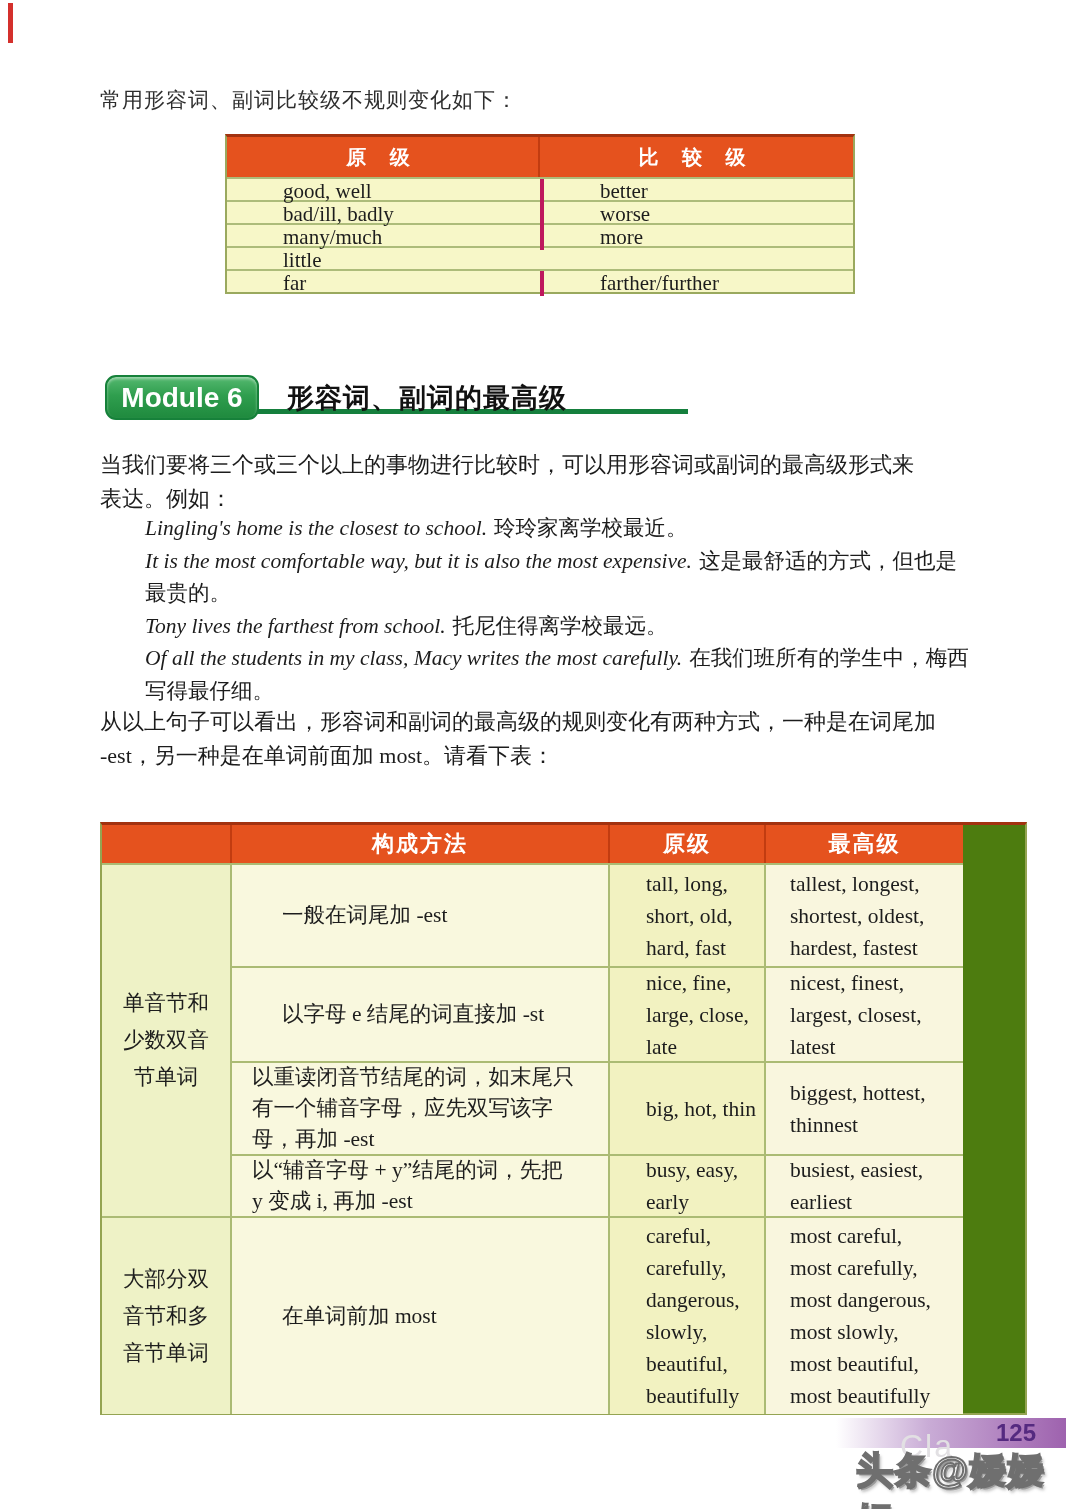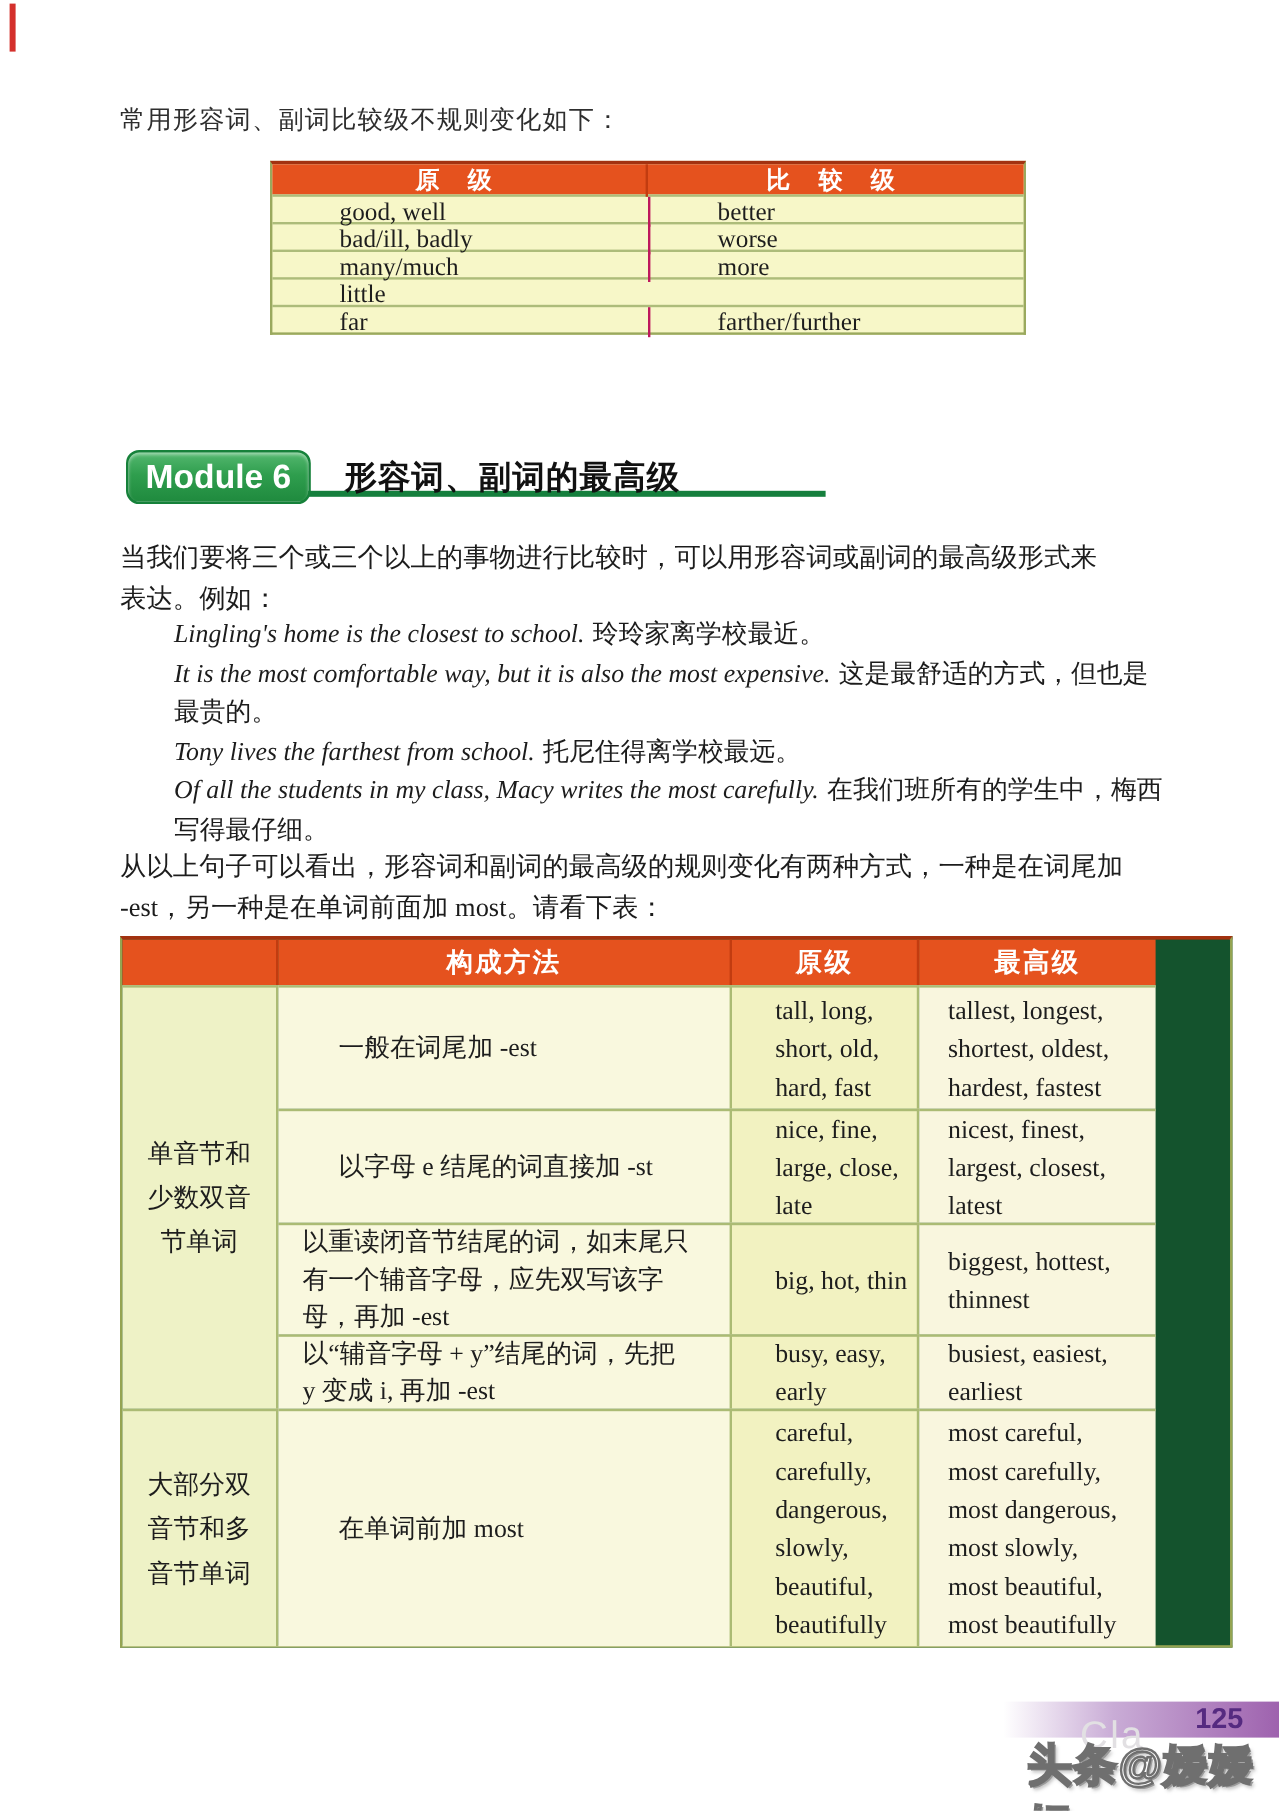--- a/index.html
+++ b/index.html
@@ -7,27 +7,27 @@
   .page { position:relative; width:1066px; height:1509px; background:#ffffff; overflow:hidden;
           font-family:"Liberation Serif","DejaVu Serif",serif; color:#222; }
 
   .red-tick { position:absolute; left:8px; top:3px; width:5px; height:40px; background:#d4302c; }
 
   .intro { position:absolute; left:100px; top:86px; font-size:21px; letter-spacing:1px; color:#2e2e2e; }
 
   
   .t1 { position:absolute; left:225px; top:134px; width:630px;
         border:2px solid #9aa95e; border-top:3px solid #a23210; background:#f7f7c8; }
-  .t1-head { display:grid; grid-template-columns:1fr 1fr; height:25px; background:#e5521e; }
+  .t1-head { display:grid; grid-template-columns:1fr 1fr; height:40px; background:#e5521e; }
   .t1-hcell { display:flex; align-items:center; justify-content:center; color:#fff; font-weight:bold;
               font-family:"Liberation Sans","DejaVu Sans",sans-serif; font-size:20px; letter-spacing:9px; }
   .t1-hcell.sep { border-right:2px solid #c23c10; }
   .t1-row { display:grid; grid-template-columns:1fr 1fr; height:23px; border-top:2px solid #adbc7a; }
   .t1-cell { display:flex; align-items:center; padding-left:56px; font-size:21px; color:#1d1d1d; }
-  .t1-cell.right { border-left:2px solid #be185d; }
+  .t1-cell.right { border-left:4px solid #be185d; }
 
   
   .module-line { position:absolute; left:240px; top:409px; width:448px; height:5px; background:#157f3d; z-index:1; }
   .module-badge { position:absolute; left:105px; top:375px; width:154px; height:45px; z-index:2;
         background:linear-gradient(180deg,#54b86f 0%,#2f9e4e 45%,#1f8a3e 100%);
         border:2px solid #16813a; border-radius:11px; box-shadow:inset 0 2px 3px rgba(255,255,255,.45);
         display:flex; align-items:center; justify-content:center; color:#fff; font-weight:bold;
         font-family:"Liberation Sans","DejaVu Sans",sans-serif; font-size:28px; }
   .module-title { position:absolute; left:287px; top:380px; font-family:"Liberation Sans","DejaVu Sans",sans-serif;
         font-weight:bold; font-size:27px; color:#111; letter-spacing:1px; z-index:2; }
@@ -35,24 +35,24 @@
   .para { position:absolute; left:100px; width:880px; font-size:22px; line-height:34px;
           white-space:pre-line; color:#1c1c1c; }
   .p1 { top:448px; }
   .p2 { top:705px; }
 
   .examples { position:absolute; left:145px; top:512px; width:824px; font-size:21.5px; line-height:32.5px; color:#1c1c1c; }
   .example .en { font-style:italic; }
   .example .zh { font-style:normal; margin-left:7px; }
 
   
-  .t2 { position:absolute; left:100px; top:780px; width:927px; height:593px;
+  .t2 { position:absolute; left:100px; top:822px; width:927px; height:593px;
         display:grid; grid-template-columns:130px 378px 156px 197px;
         grid-template-rows:38px 103px 95px 93px 62px 198px;
-        border:2px solid #94a452; border-top:3px solid #a23210; background:#14532d; }
+        border:2px solid #94a452; border-top:3px solid #a23210; background:#4d7c0f; }
   .t2-h { background:#e5521e; color:#fff; font-weight:bold; font-family:"Liberation Sans","DejaVu Sans",sans-serif;
           font-size:22px; display:flex; align-items:center; justify-content:center; letter-spacing:2px; }
   .t2-h.sep { border-right:2px solid #c23c10; }
   .t2-cell { border-top:2px solid #abbb74; white-space:pre-line; display:flex; align-items:center;
              font-size:21.5px; color:#1d1d1d; }
   .t2-g { background:#eef2c6; border-right:2px solid #abbb74; justify-content:center; text-align:center; line-height:37px; }
   .t2-m { background:#f9f8de; border-right:2px solid #abbb74; padding:0 16px 0 50px; line-height:31px; }
   .t2-m.tight { padding:0 10px 0 20px; }
   .t2-b { background:#f2f2c1; border-right:2px solid #abbb74; padding-left:36px; line-height:32px; }
   .t2-s { background:#f9f6de; padding-left:24px; line-height:32px; }

